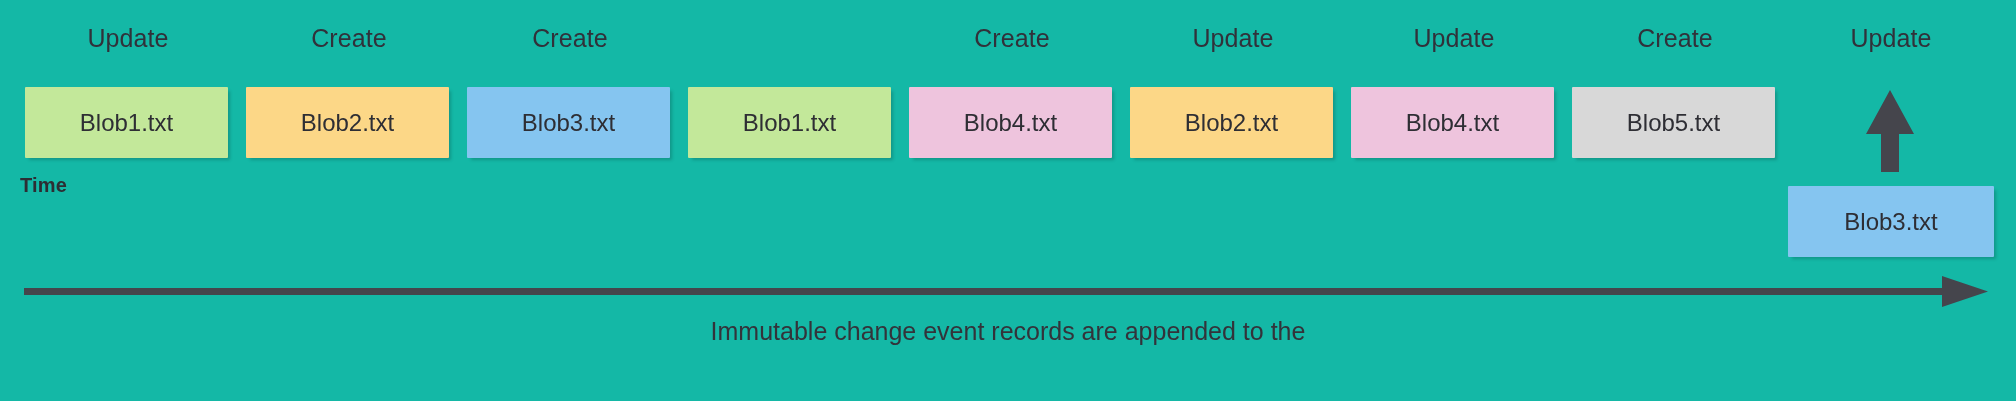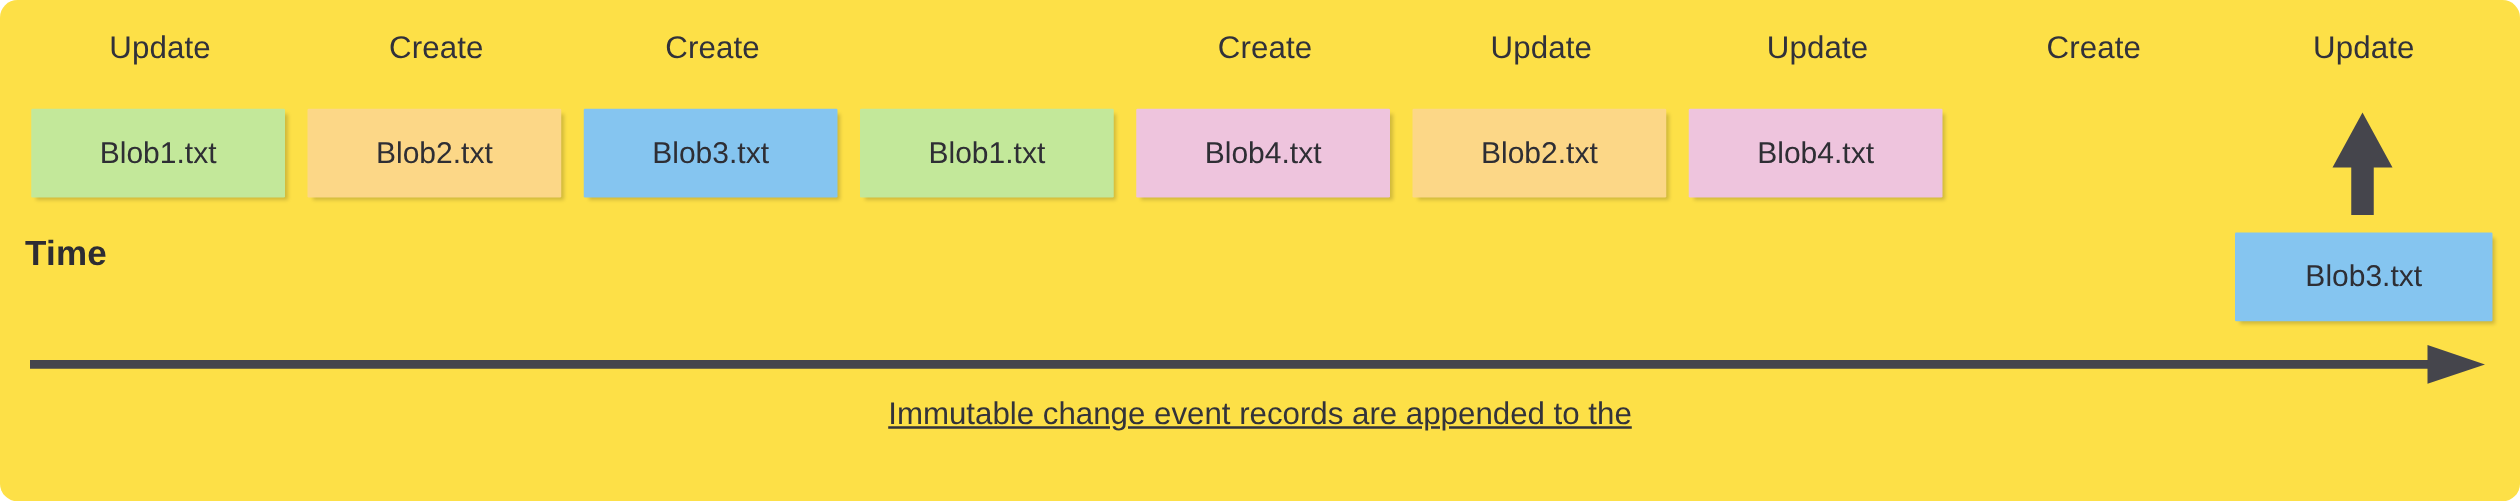--- a/index.html
+++ b/index.html
@@ -9,23 +9,22 @@
   }
   body {
     font-family: "Liberation Sans", "DejaVu Sans", sans-serif;
     color: #2f2f35;
     -webkit-font-smoothing: antialiased;
   }
   #canvas {
     position: relative;
     width: 2016px;
     height: 401px;
-    background: #fde047;
+    background: #14b8a6;
     overflow: hidden;
-    border-radius: 14px;
   }
 
   
   .event-col {
     position: absolute;
     top: 22px;
     width: 206px;
     height: 140px;
   }
   .op-label {
@@ -79,22 +78,22 @@
     left: 1855px;
     top: 62px;
     width: 70px;
     height: 110px;
   }
 
   
   .time-label {
     position: absolute;
     left: 20px;
-    top: 187px;
-    font-size: 28px;
+    top: 174px;
+    font-size: 20px;
     font-weight: bold;
     letter-spacing: 0.2px;
     color: #2d2d33;
   }
   .time-axis {
     position: absolute;
     left: 24px;
     top: 272px;
     width: 1968px;
     height: 42px;
@@ -104,21 +103,21 @@
   .caption {
     position: absolute;
     left: 0;
     top: 314px;
     width: 2016px;
     text-align: center;
     font-size: 25px;
     line-height: 34px;
     color: #33333a;
   }
-  .caption .line { display: block; text-decoration: underline; }
+  .caption .line { display: block; }
 </style>
 </head>
 <body>
 
 <div id="canvas">
 
   <div class="event-col" style="left:25px;">
     <div class="op-label">Update</div>
     <div class="blob-chip" style="background: rgb(195, 232, 154);">
       <span>Blob1.txt</span>
@@ -161,20 +160,23 @@
 
   <div class="event-col" style="left:1351px;">
     <div class="op-label">Update</div>
     <div class="blob-chip" style="background: rgb(238, 196, 221);">
       <span>Blob4.txt</span>
     </div>
   </div>
 
   <div class="event-col" style="left:1572px;">
     <div class="op-label">Create</div>
+    <div class="blob-chip" style="background: rgb(216, 216, 216);">
+      <span>Blob5.txt</span>
+    </div>
   </div>
 
   <div class="event-col" style="left:1788px;">
     <div class="op-label">Update</div>
   </div>
 
   <div class="up-arrow">
     <svg width="70" height="110" viewBox="0 0 70 110" xmlns="http://www.w3.org/2000/svg">
       <polygon points="35,28 59,72 44,72 44,110 26,110 26,72 11,72" fill="#45454c"></polygon>
     </svg>

